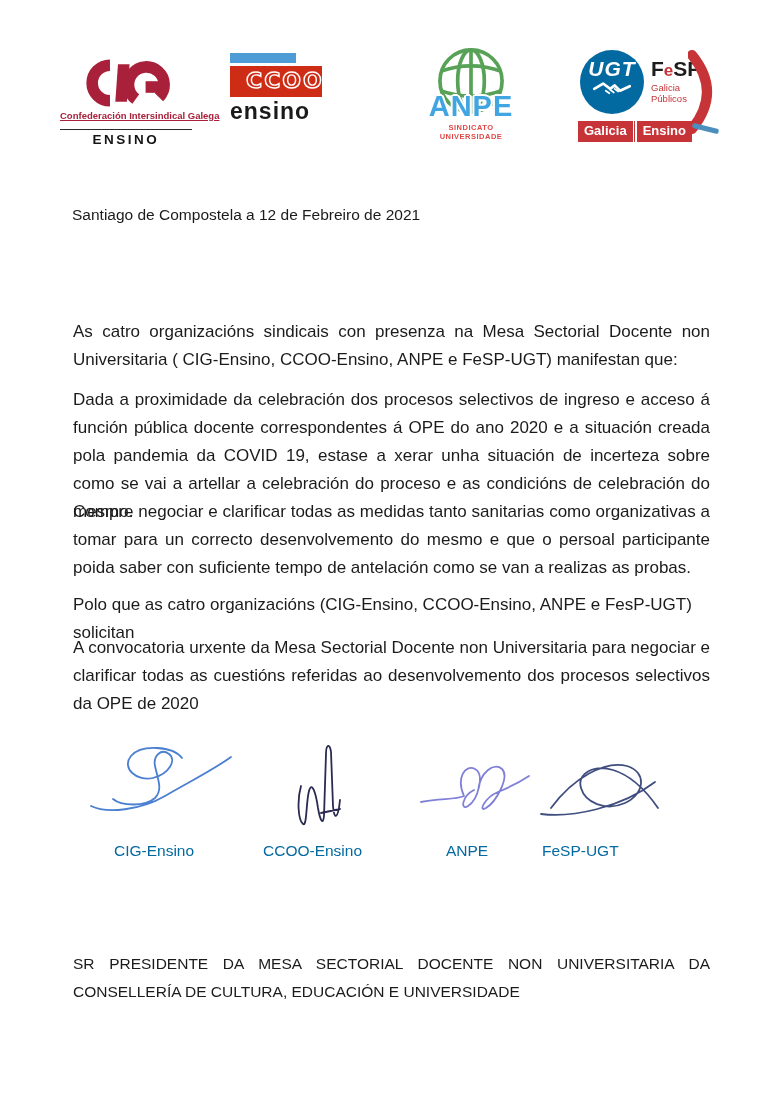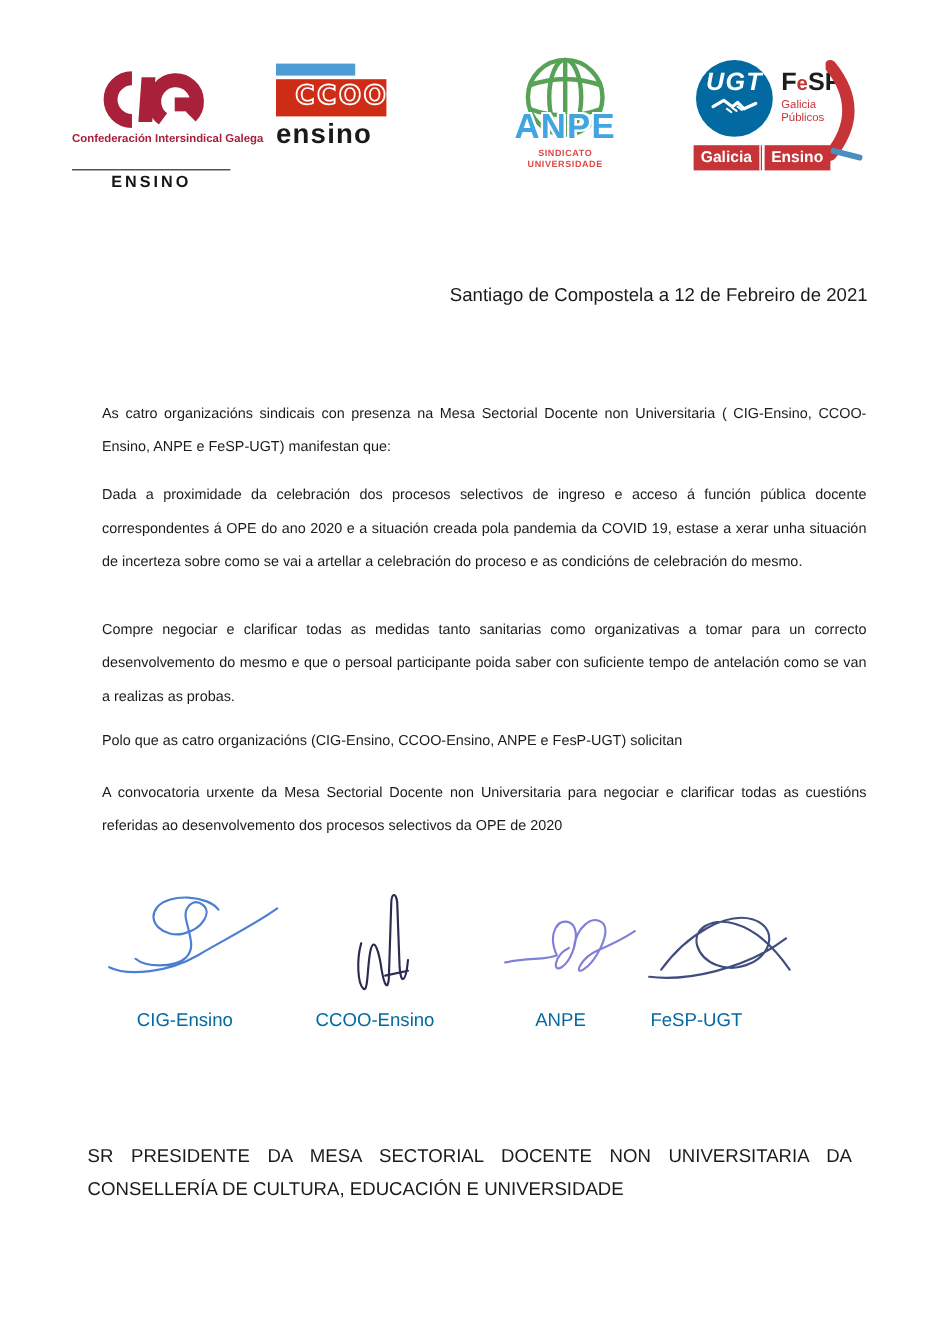--- a/index.html
+++ b/index.html
@@ -4,21 +4,21 @@
 <style>
   html,body{margin:0;padding:0;background:#ffffff;}
   .page{
     position:relative;width:780px;height:1104px;background:#ffffff;
     font-family:"Liberation Sans",sans-serif;color:#1b1b1b;overflow:hidden;
   }
   
   .cig{position:absolute;left:60px;top:56px;width:132px;text-align:center;}
   .cig-letters{width:98px;height:54px;display:block;margin:0 auto;}
   .cig-name{font-size:9.5px;font-weight:bold;color:#a8203a;border-bottom:1.5px solid #2a2a2a;
-            padding-bottom:20px;white-space:nowrap;}
+            padding-bottom:8px;white-space:nowrap;text-decoration:underline;}
   .cig-division{font-size:13.5px;font-weight:bold;color:#151515;letter-spacing:2.5px;padding-top:2px;}
 
   .ccoo{position:absolute;left:230px;top:53px;width:92px;}
   .ccoo-bluebar{width:66px;height:10px;background:#4e9cd5;}
   .ccoo-block{margin-top:3px;background:#cf2c15;color:#cf2c15;-webkit-text-stroke:1.4px #ffffff;
               font-weight:bold;font-family:"DejaVu Sans",sans-serif;font-size:22px;letter-spacing:2px;
               text-align:center;padding:4px 16px 5px;line-height:1;}
   .ccoo-division{margin-top:3px;font-size:23px;font-weight:800;color:#1a1a1a;letter-spacing:1px;line-height:1;}
 
   .anpe{position:absolute;left:420px;top:44px;width:102px;text-align:center;}
@@ -37,22 +37,22 @@
   .fesp-sub{margin-top:3px;font-size:9.5px;color:#c63438;line-height:1.2;width:48px;}
   .ugt-arc{position:absolute;right:0;top:0;width:30px;height:88px;}
   .ugt-strip{position:absolute;left:0;top:71px;display:flex;align-items:stretch;}
   .ugt-strip .cell{background:#c63438;color:#fff;font-weight:bold;font-size:13px;padding:2px 6px 3px;line-height:1.2;}
   .ugt-strip .sep{width:4px;background:#fff;position:relative;}
   .ugt-strip .sep::after{content:"";position:absolute;left:1.3px;top:0;bottom:0;width:1.5px;background:#c63438;}
   .ugt-bluestroke{position:absolute;left:114px;top:76px;width:27px;height:5px;background:#4b8fbf;
                   transform:rotate(14deg);border-radius:2px;}
 
   
-  .date{position:absolute;left:86px;width:637px;top:206px;text-align:right;font-size:15.5px;margin-top:32px;}
-  .para{position:absolute;left:73px;width:637px;margin:12px;font-size:12px;line-height:28px;text-align:justify;}
+  .date{position:absolute;left:72px;width:637px;top:206px;font-size:15.5px;}
+  .para{position:absolute;left:73px;width:637px;margin:0;font-size:17px;line-height:28px;text-align:justify;}
   .p1{top:318px;}
   .p2{top:386px;}
   .p3{top:498px;}
   .p4{top:591px;text-align:left;}
   .p5{top:634px;}
   .footer{position:absolute;left:73px;width:637px;top:950px;font-size:15.5px;line-height:28px;text-align:justify;}
 
   
   .sig{position:absolute;}
   .sig path{fill:none;stroke-width:1.8;stroke-linecap:round;stroke-linejoin:round;}

